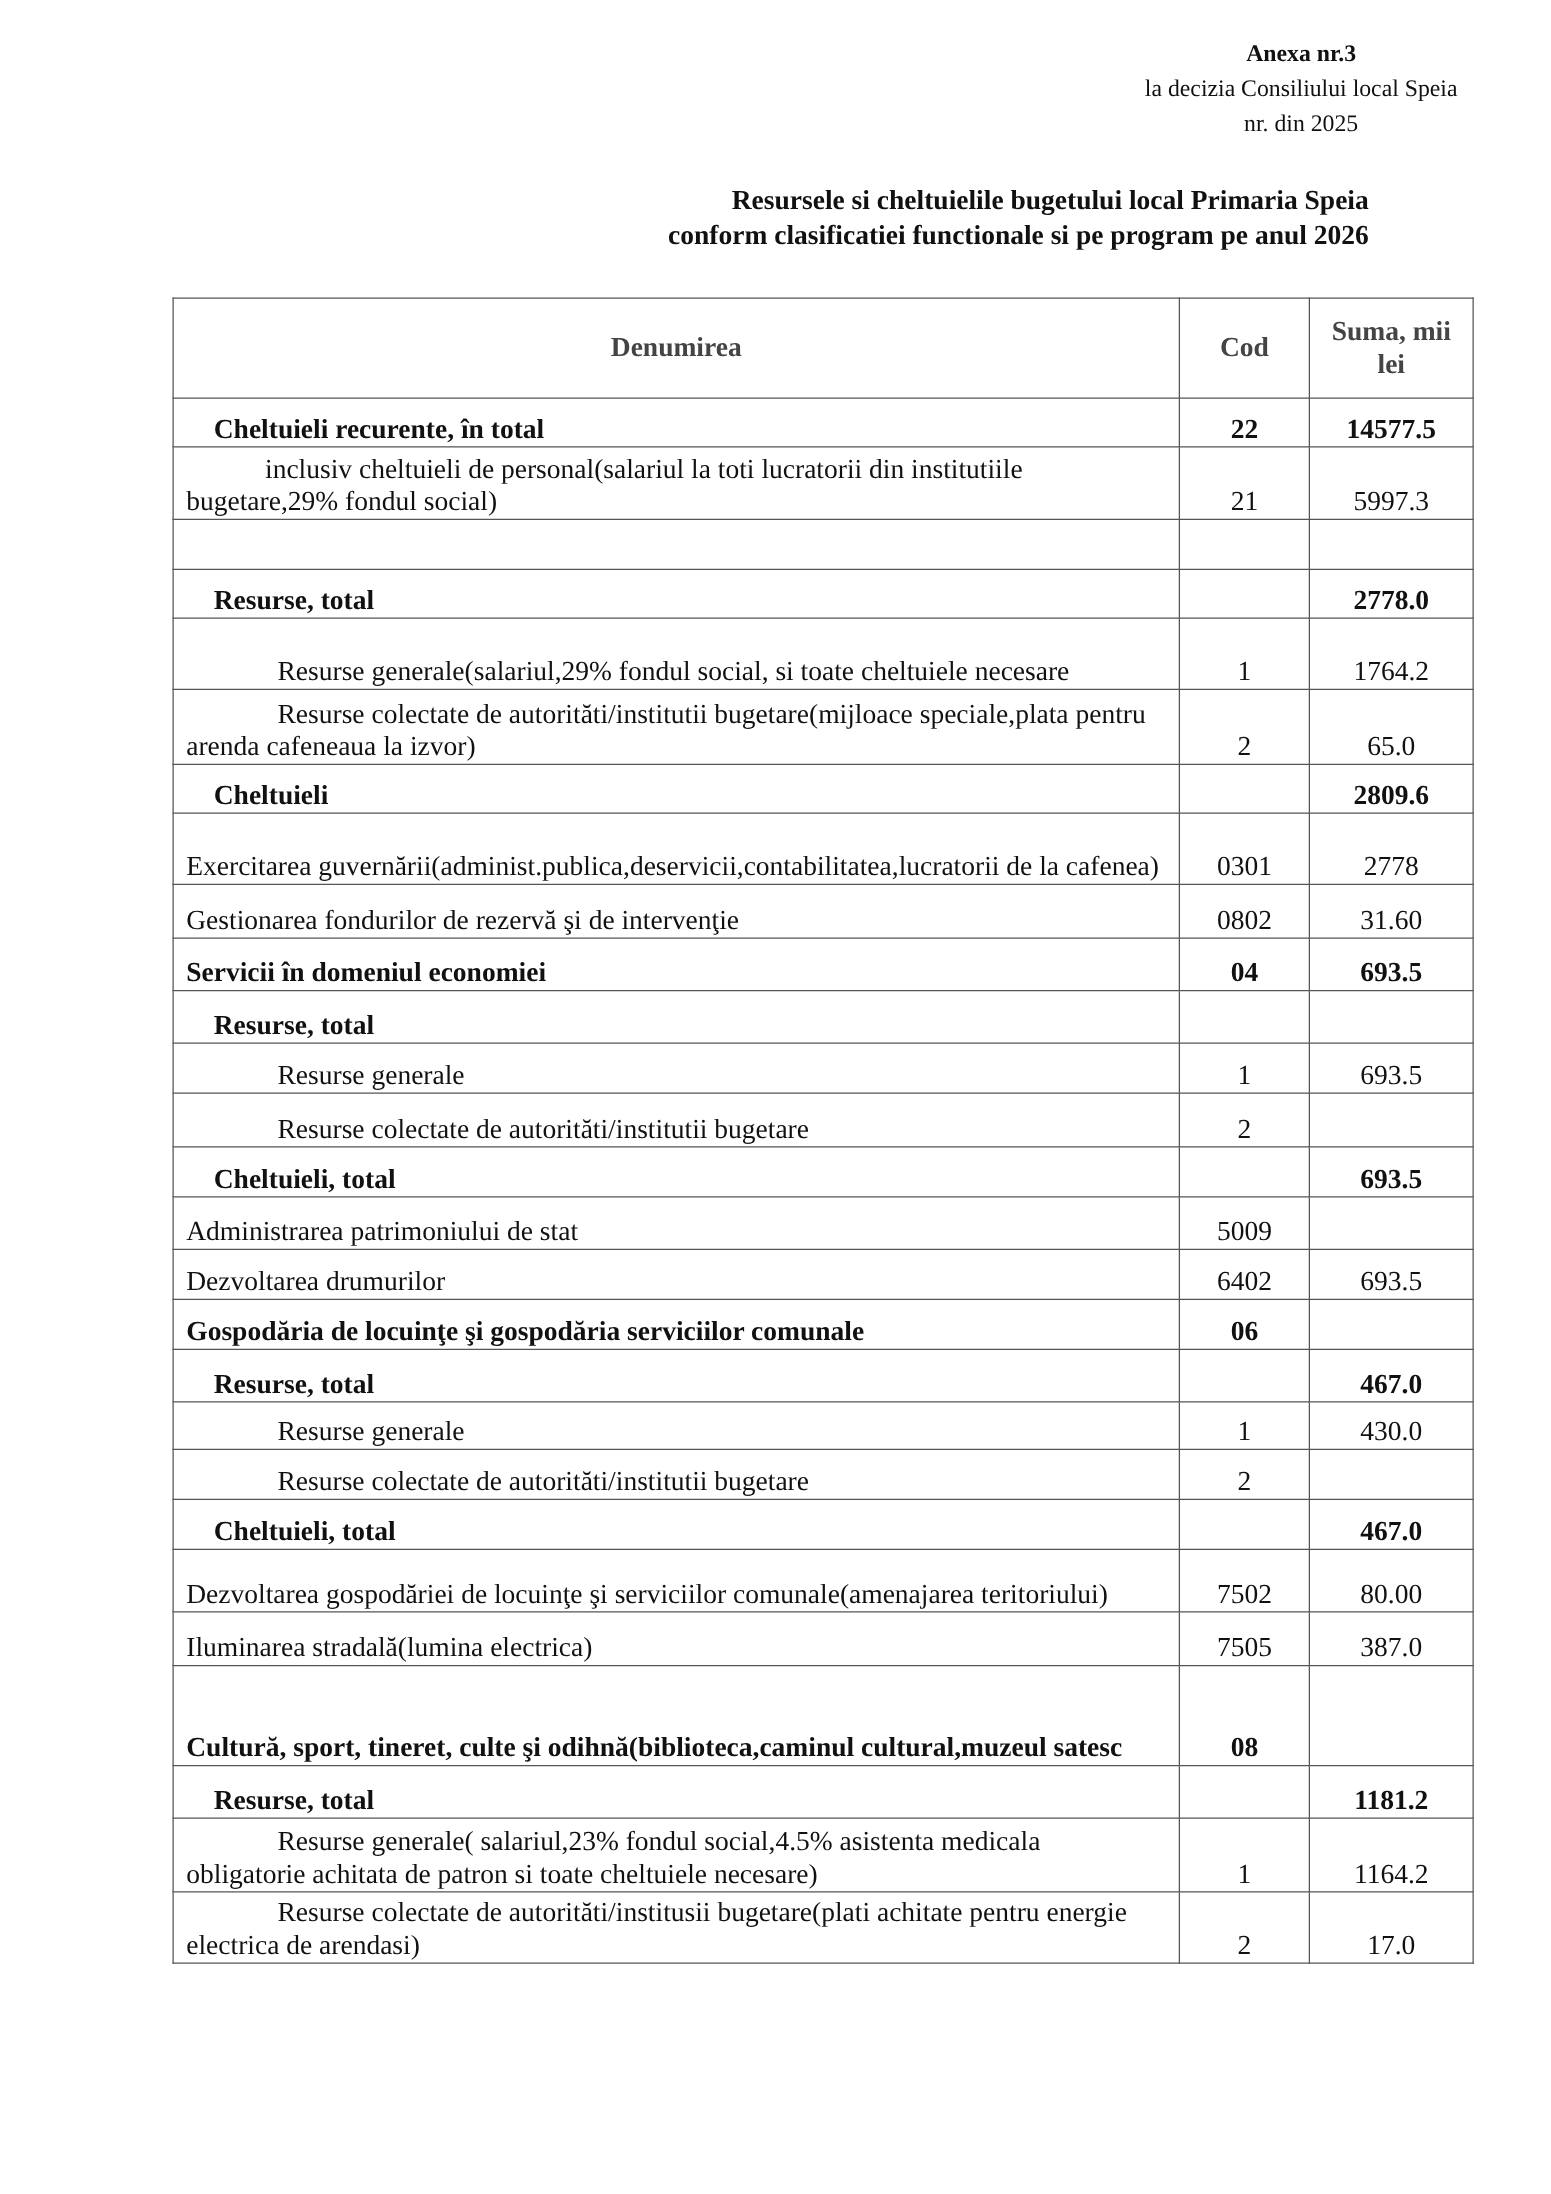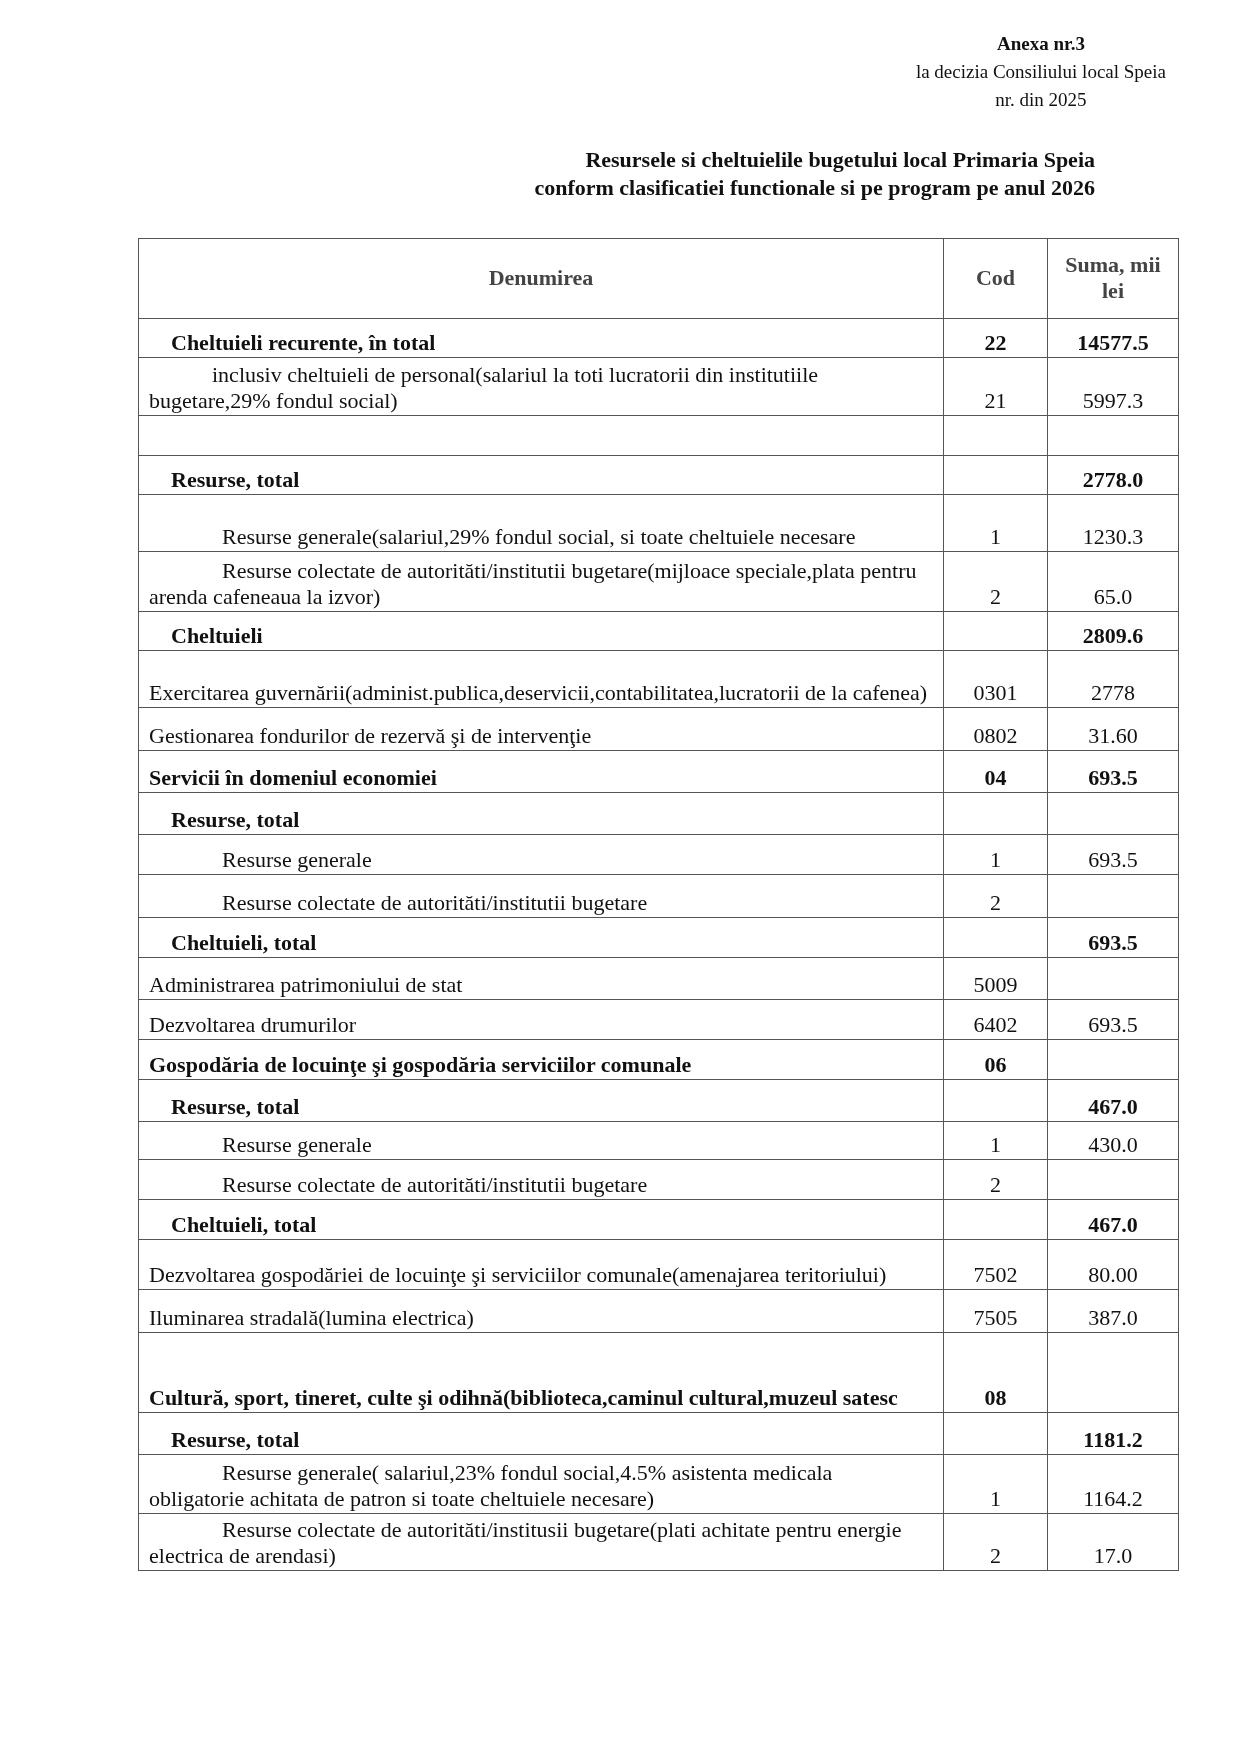--- a/index.html
+++ b/index.html
@@ -80,21 +80,21 @@
         <td class="sum"></td>
       </tr>
       <tr class="bold" style="height: 39px;">
         <td class="ind1">Resurse, total</td>
         <td class="cod"></td>
         <td class="sum">2778.0</td>
       </tr>
       <tr style="height: 57px;">
         <td class="ind2">Resurse generale(salariul,29% fondul social, si toate cheltuiele necesare</td>
         <td class="cod">1</td>
-        <td class="sum">1230.3</td>
+        <td class="sum">1764.2</td>
       </tr>
       <tr style="height: 60px;">
         <td class="ind2">Resurse colectate de autorităti/institutii bugetare(mijloace speciale,plata pentru  arenda cafeneaua la izvor)</td>
         <td class="cod">2</td>
         <td class="sum">65.0</td>
       </tr>
       <tr class="bold" style="height: 39px;">
         <td class="ind1">Cheltuieli</td>
         <td class="cod"></td>
         <td class="sum">2809.6</td>

